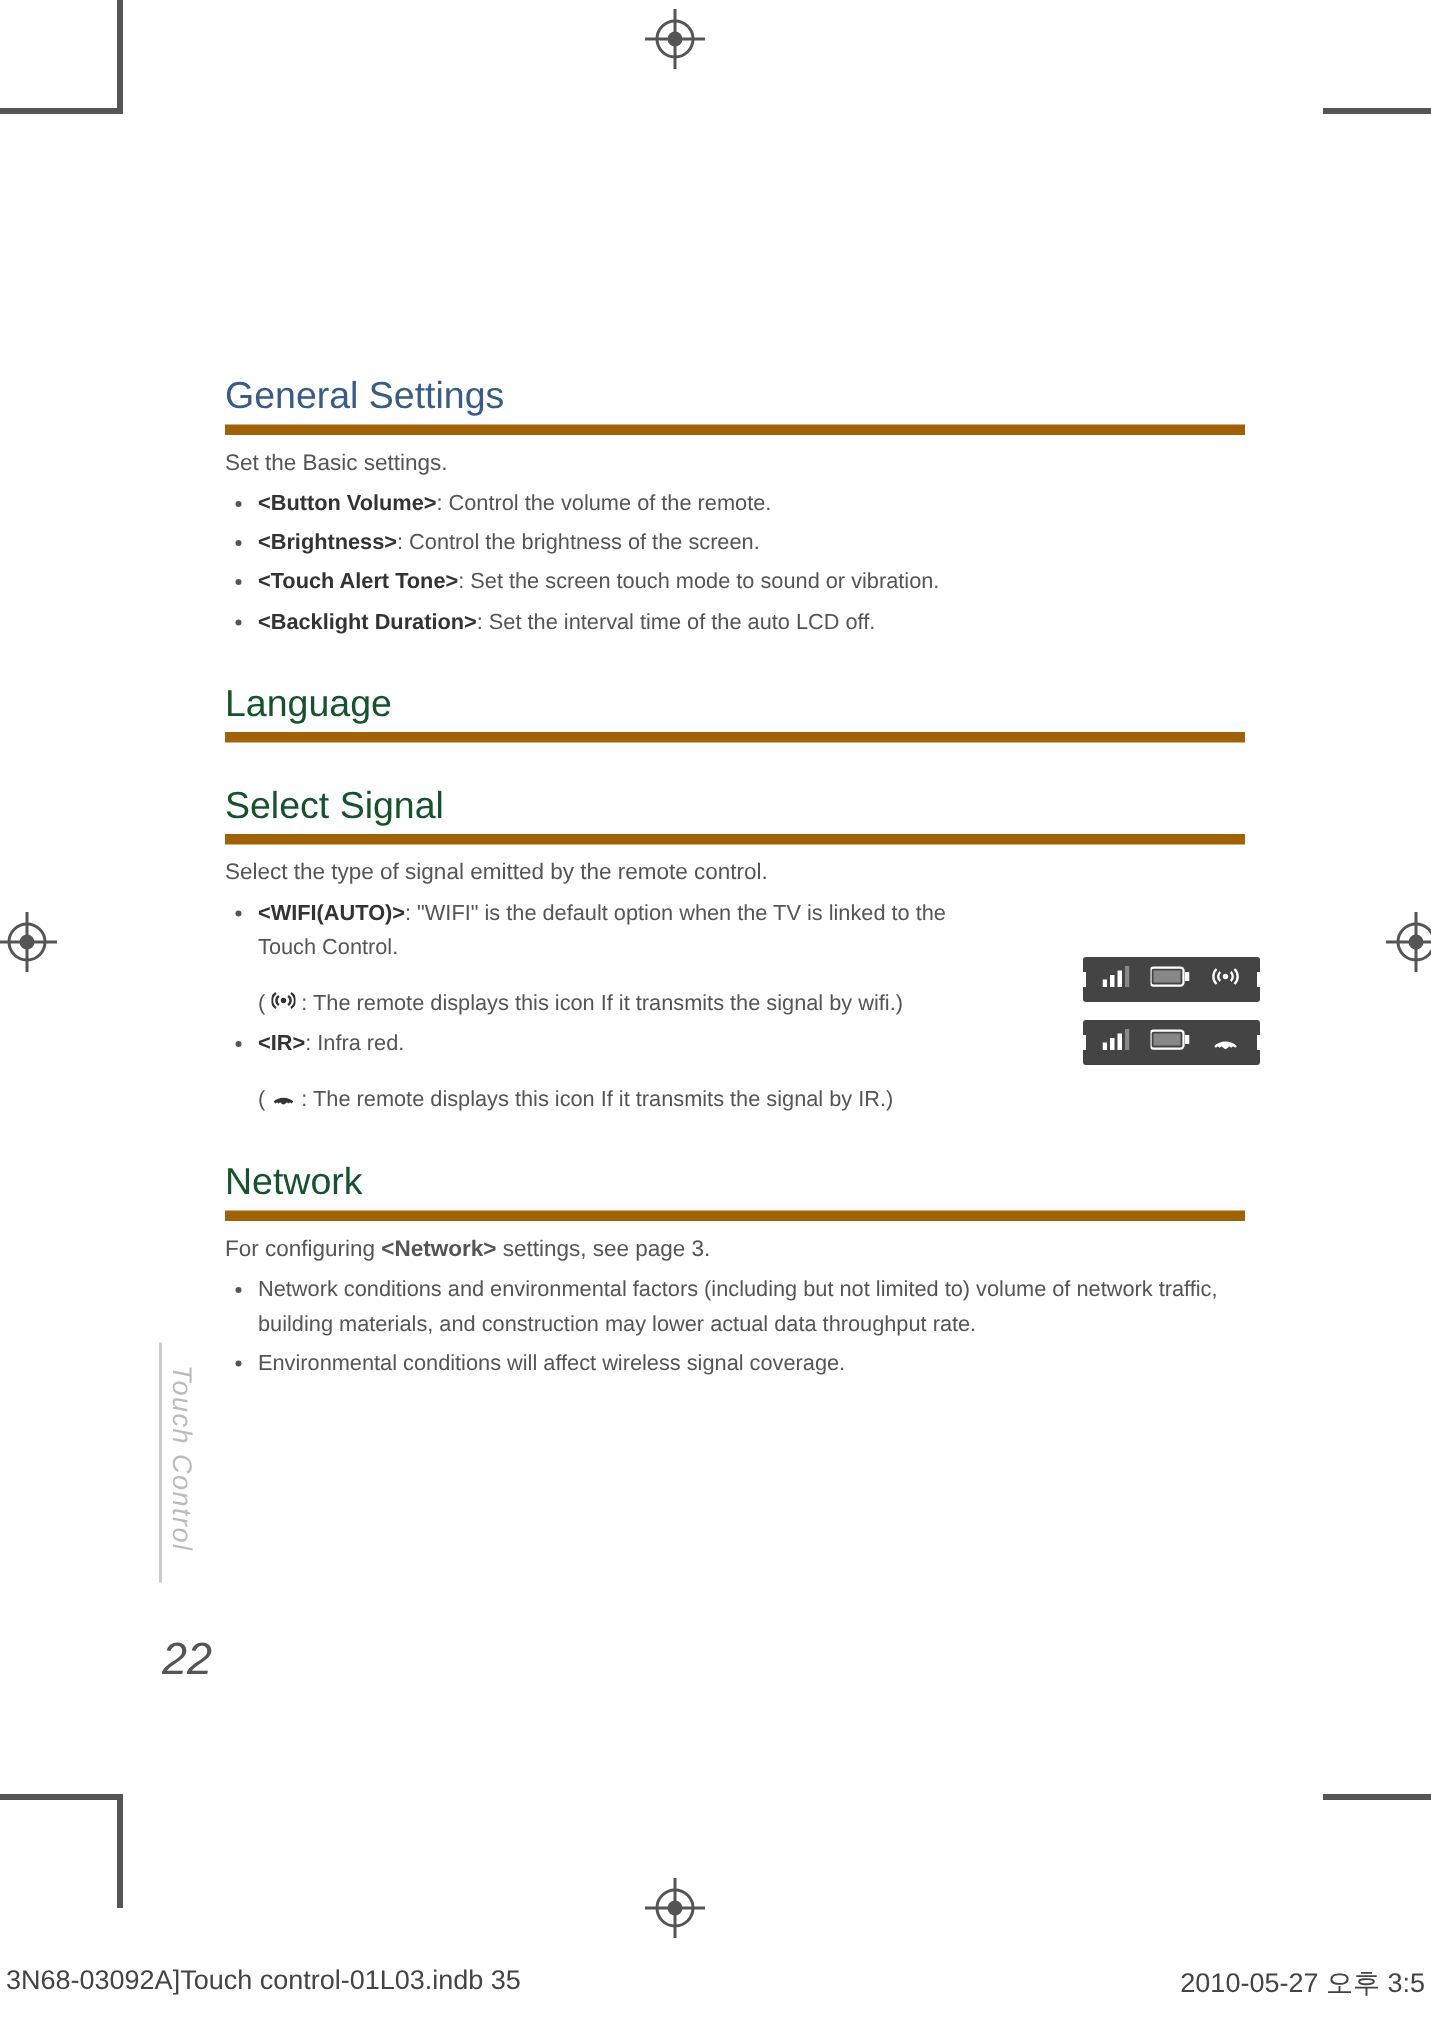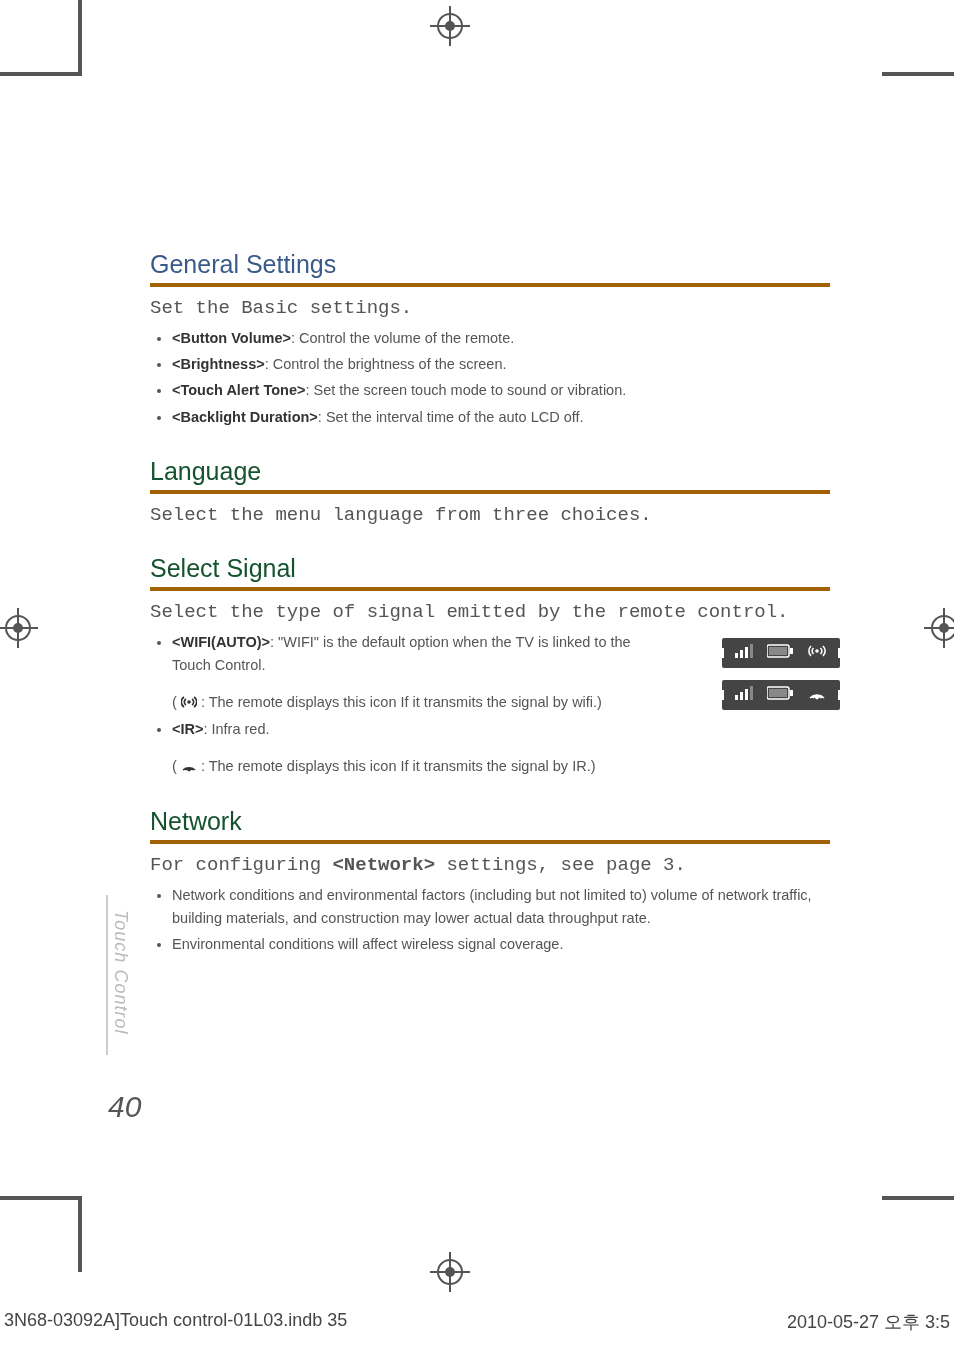--- a/index.html
+++ b/index.html
@@ -24,27 +24,27 @@
   .page {
     position: absolute;
     left: 150px;
     top: 250px;
     width: 680px;
   }
   h2.section-title {
     font-size: 25px;
     font-weight: normal;
     color: #3a5a8a;
-    border-bottom: 4px solid #a16207;
+    border-bottom: 7px solid #a16207;
     padding-bottom: 4px;
     margin-top: 28px;
     margin-bottom: 10px;
   }
   h2.section-title.dark { color: #14532d; }
-  .intro { font-size: 19px; color: #555; margin-bottom: 8px; font-family: Liberation Mono, monospace; }
+  .intro { font-size: 15px; color: #555; margin-bottom: 8px; }
   ul { list-style: disc; padding-left: 22px; }
   li {
     font-size: 14.5px;
     color: #555;
     line-height: 1.6;
     margin-bottom: 3px;
   }
   li .label { font-weight: bold; color: #333; }
   li .sub { display: block; margin-top: 14px; }
   .inline-icon { display:inline-block; vertical-align: middle; }
@@ -157,21 +157,20 @@
   <h2 class="section-title" style="margin-top:0">General Settings</h2>
   <p class="intro">Set the Basic settings.</p>
   <ul>
     <li><span class="label">&lt;Button Volume&gt;</span><span>: Control the volume of the remote.</span></li>
     <li><span class="label">&lt;Brightness&gt;</span><span>: Control the brightness of the screen.</span></li>
     <li><span class="label">&lt;Touch Alert Tone&gt;</span><span>: Set the screen touch mode to sound or vibration.</span></li>
     <li><span class="label">&lt;Backlight Duration&gt;</span><span>: Set the interval time of the auto LCD off.</span></li>
   </ul>
 
   <h2 class="section-title dark">Language</h2>
-  <p class="intro">Select the menu language from three choices.</p>
 
   <h2 class="section-title dark">Select Signal</h2>
   <p class="intro">Select the type of signal emitted by the remote control.</p>
   <ul>
     <li style="width:500px">
       <span class="label">&lt;WIFI(AUTO)&gt;</span><span>: "WIFI" is the default option when the TV is linked to the Touch Control.</span>
       <span class="sub">
         <span>( </span>
         <span class="inline-icon">
           <svg width="16" height="12" viewBox="0 0 16 12">
@@ -259,18 +258,18 @@
     <span>For configuring </span><strong>&lt;Network&gt;</strong><span> settings, see page 3.</span>
   </p>
   <ul>
     <li>Network conditions and environmental factors (including but not limited to) volume of network traffic, building materials, and construction may lower actual data throughput rate.</li>
     <li>Environmental conditions will affect wireless signal coverage.</li>
   </ul>
 </div>
 
 <div class="sep-line"></div>
 <div class="side-label">Touch Control</div>
-<div class="page-num">40</div>
+<div class="page-num">22</div>
 
 <div class="footer">
   <span>3N68-03092A]Touch control-01L03.indb   35</span>
   <span>2010-05-27   오후 3:5</span>
 </div>
 
 </body></html>

